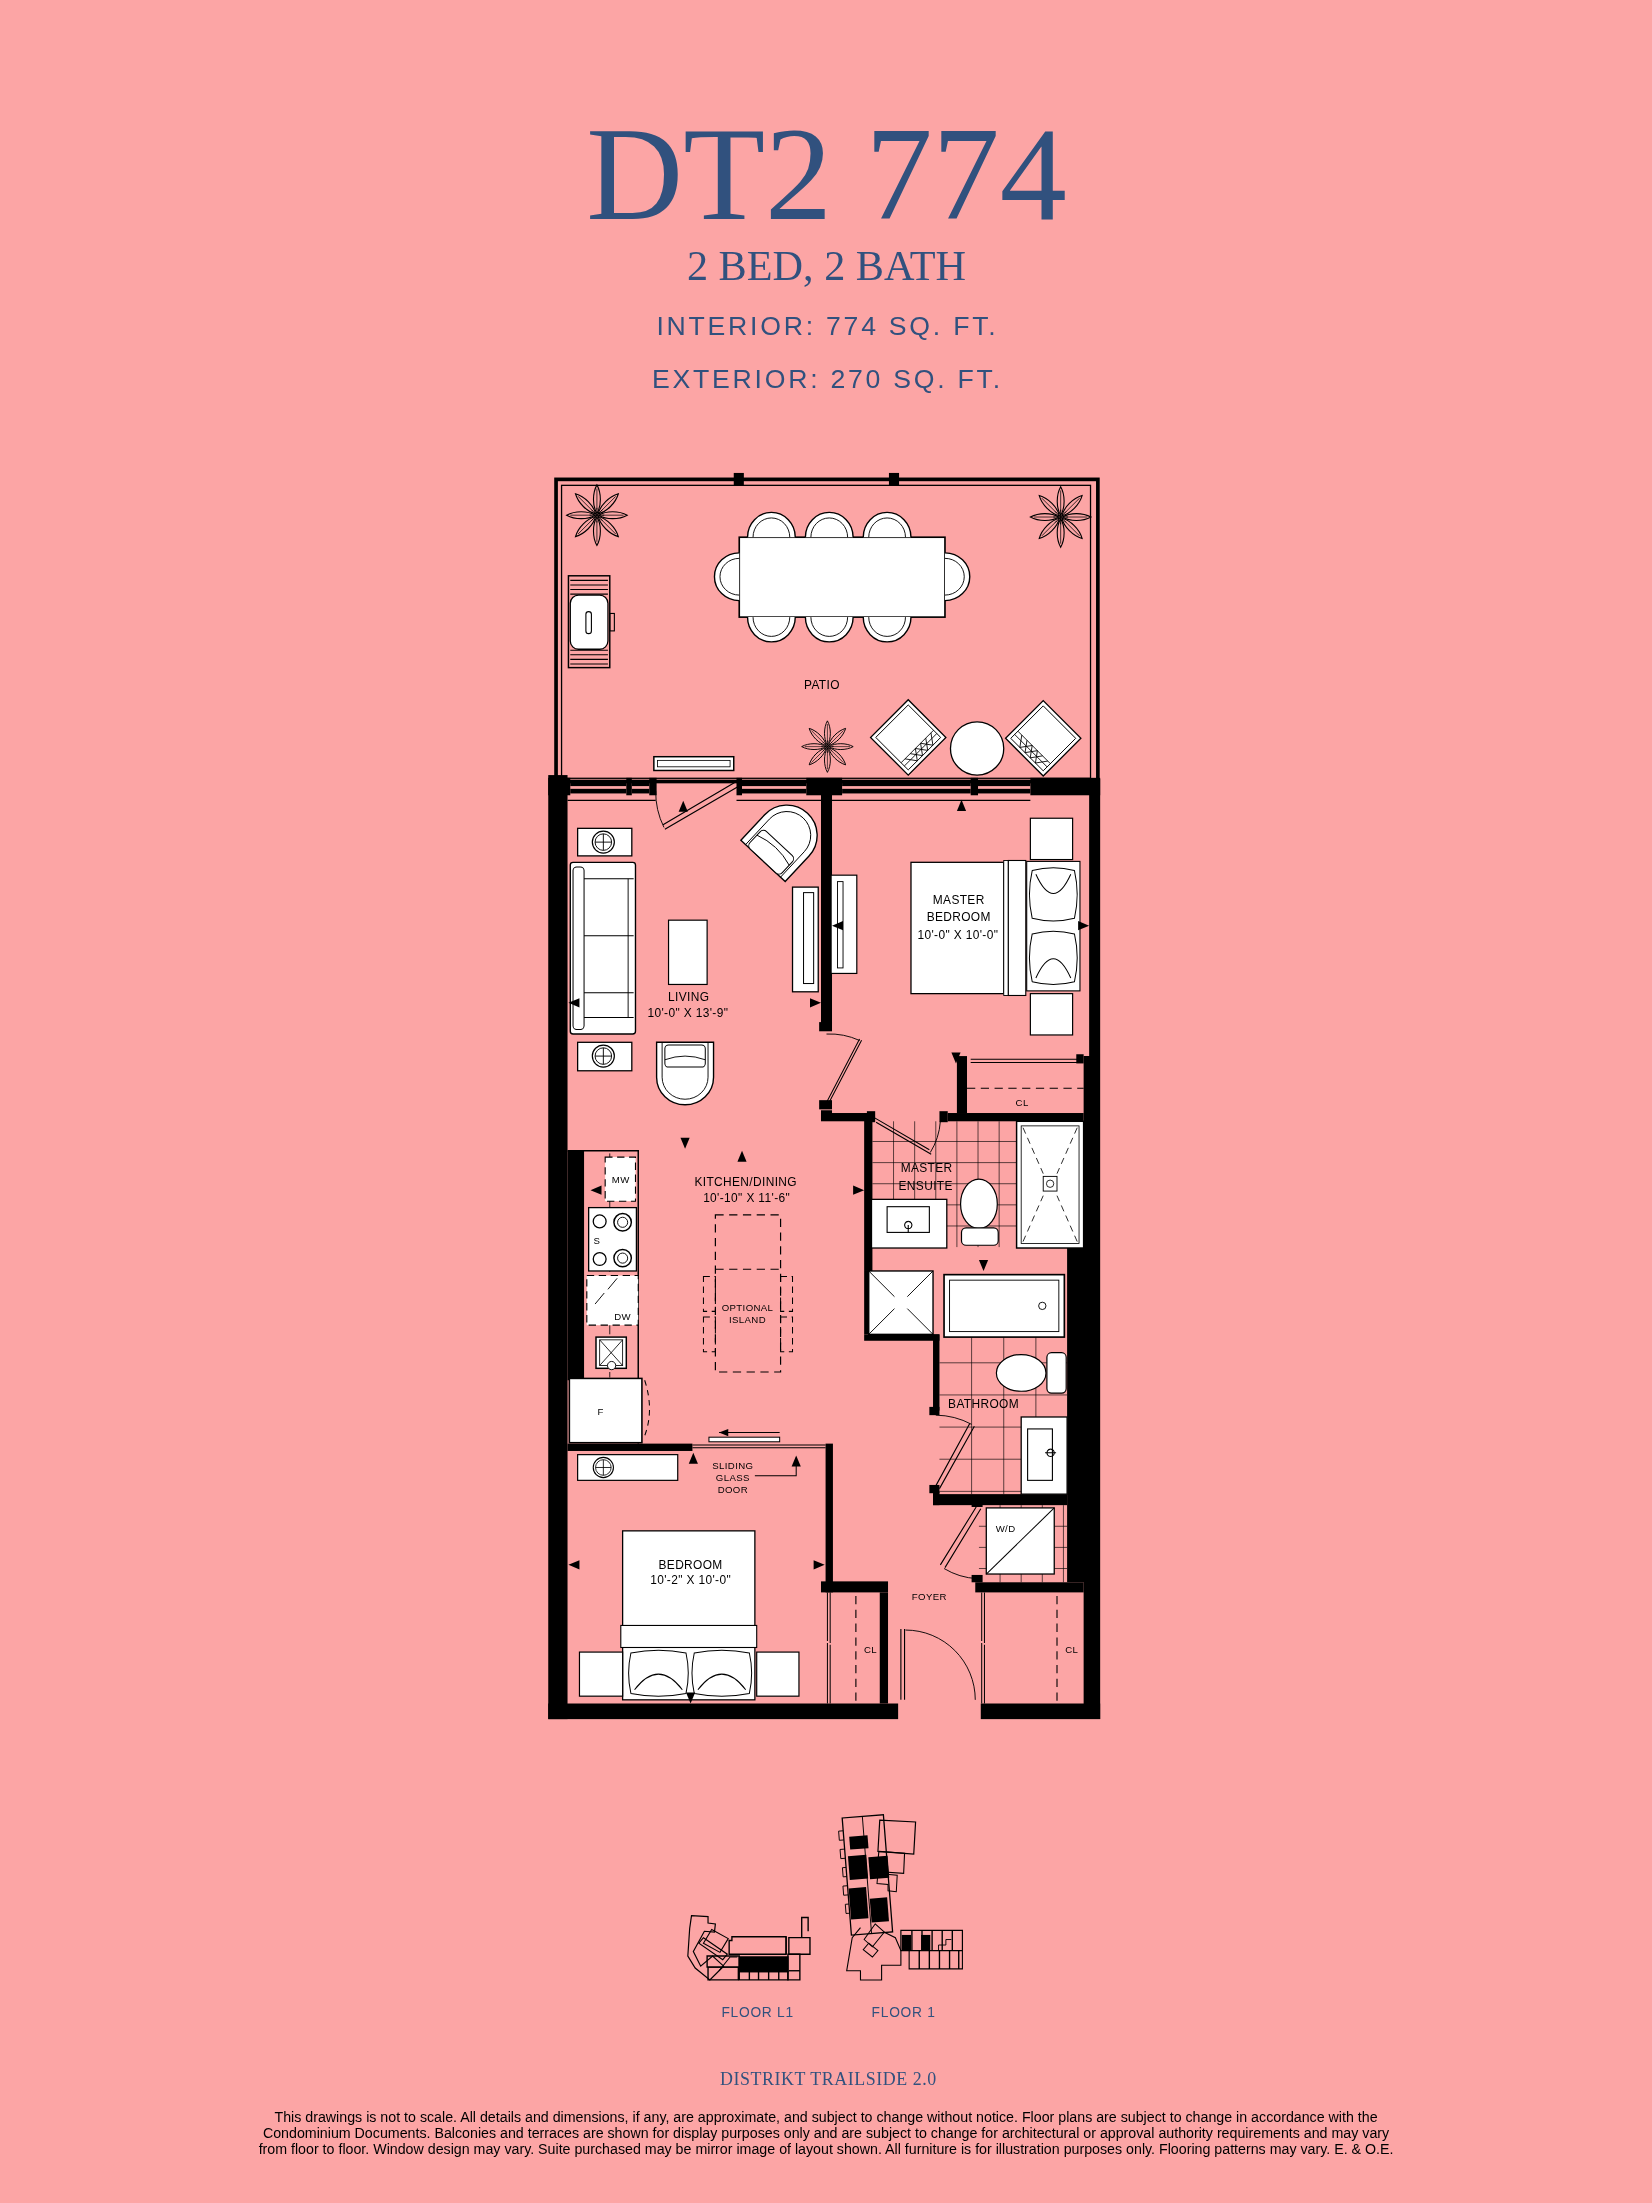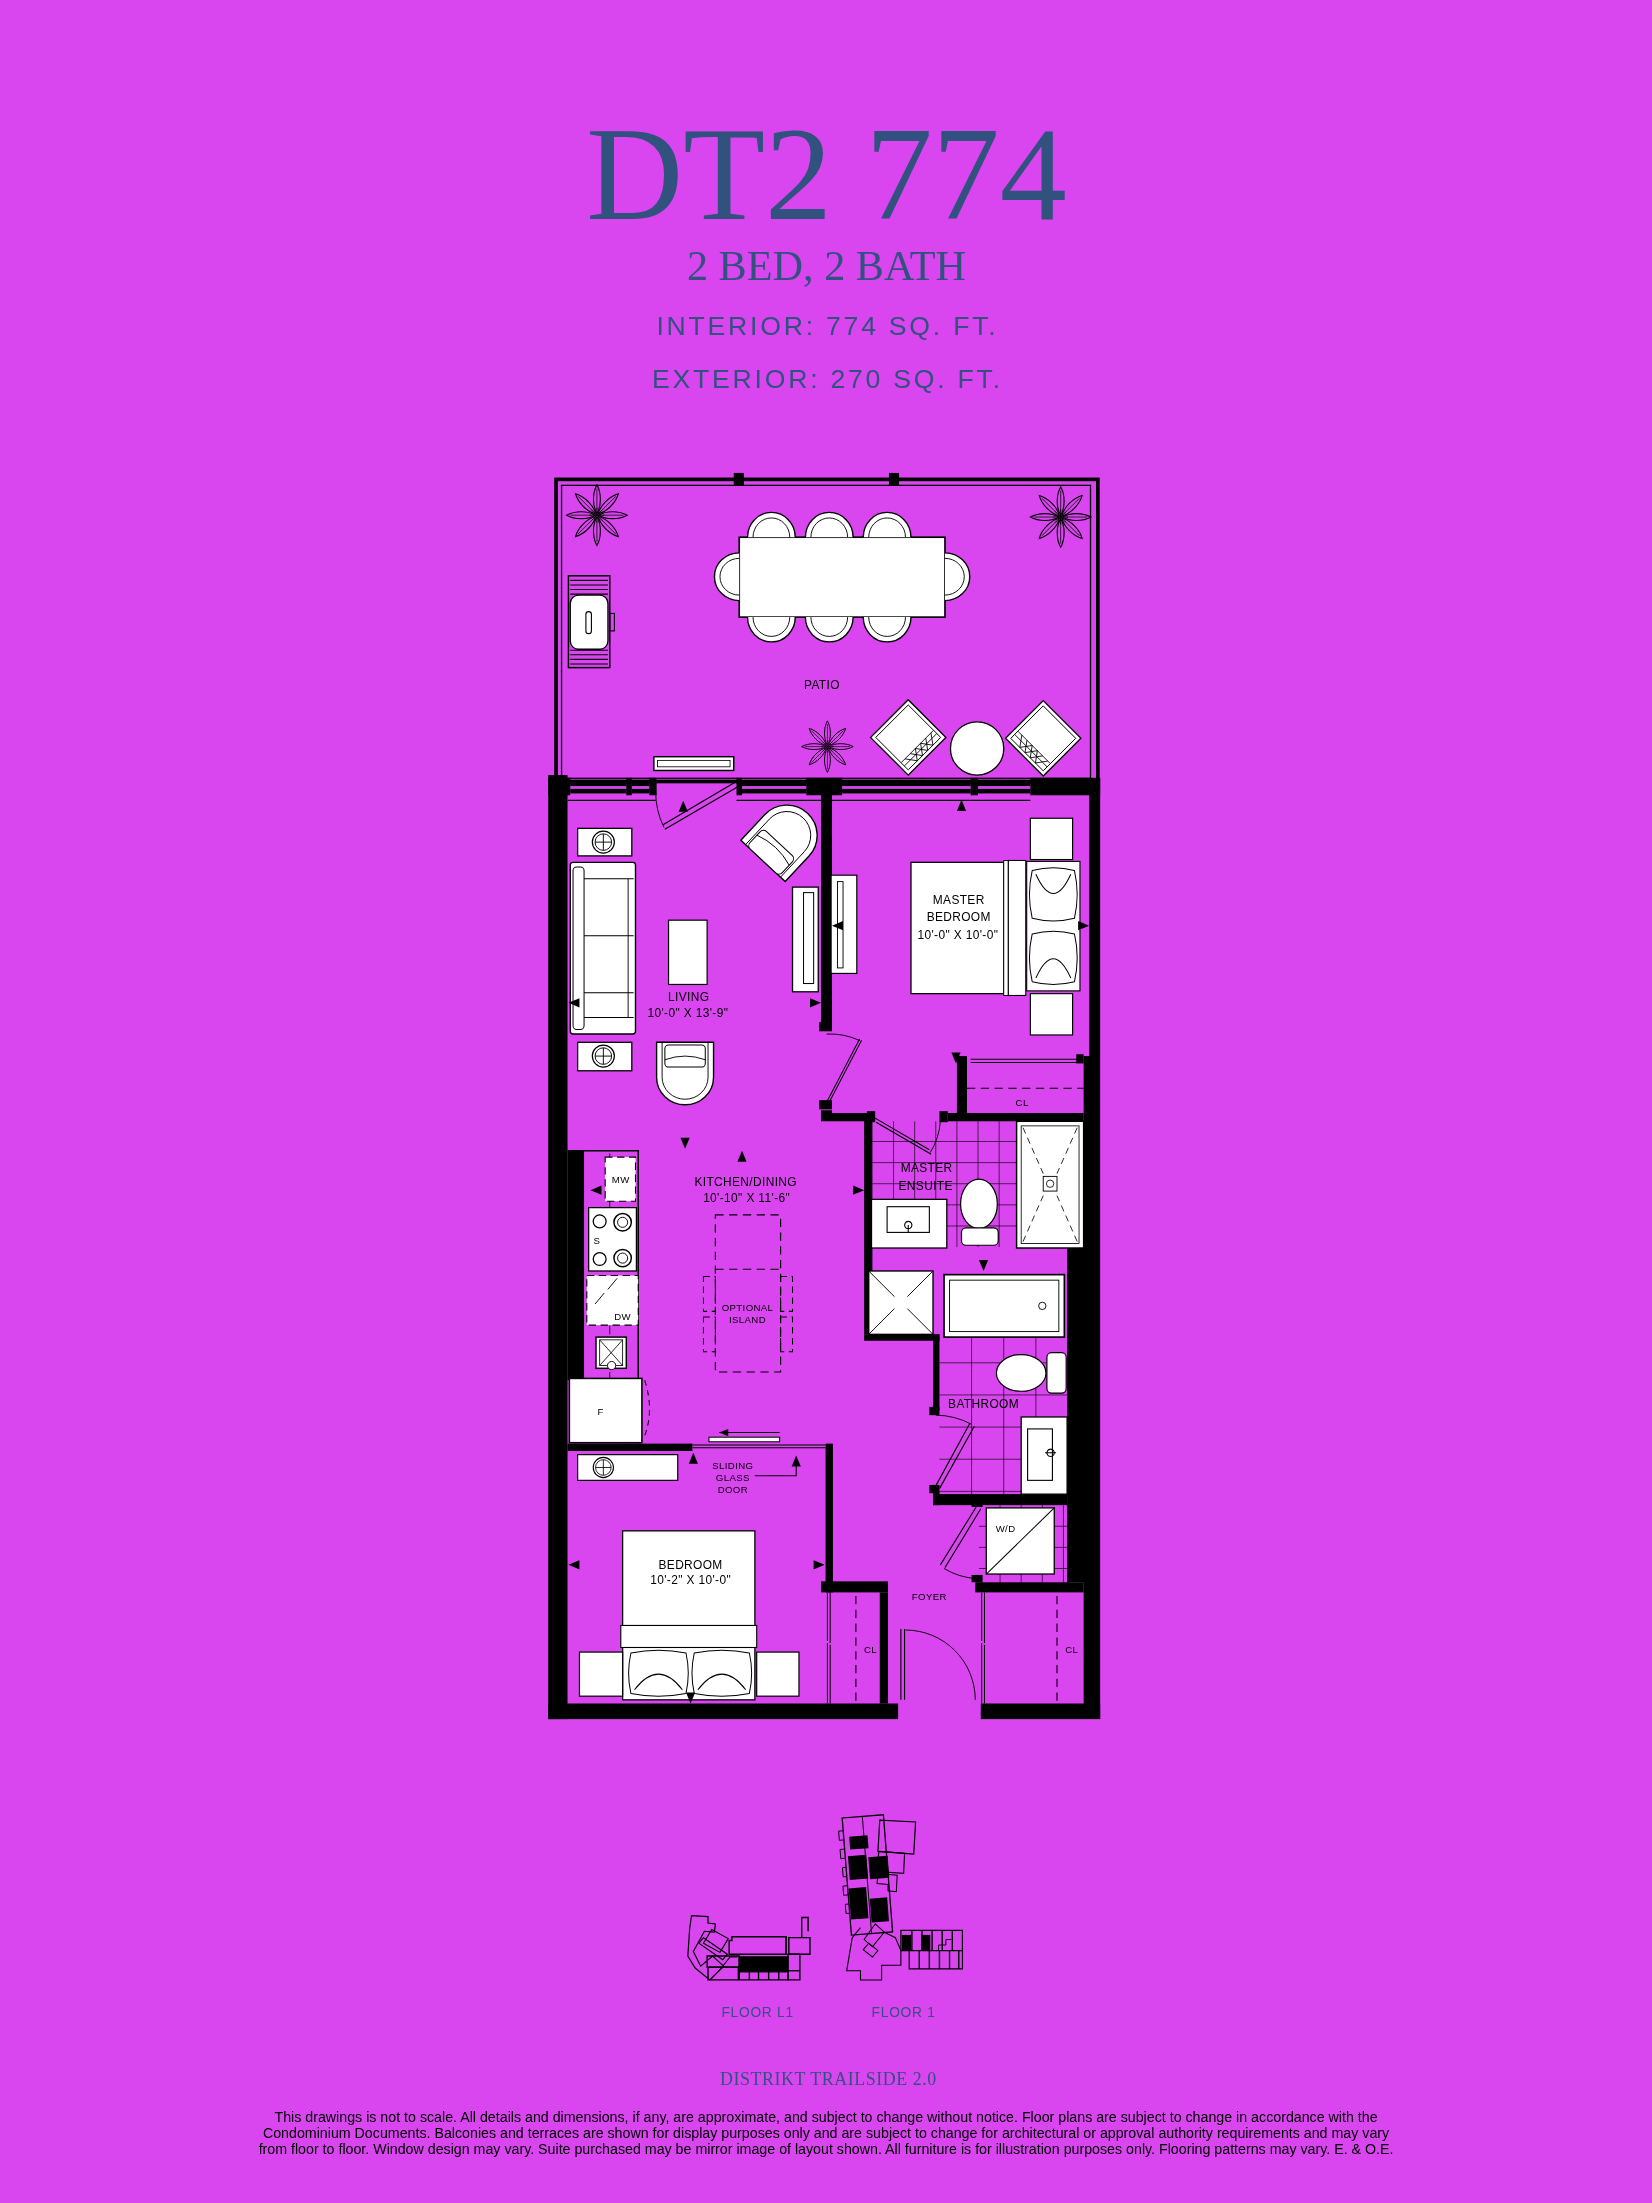--- a/index.html
+++ b/index.html
@@ -1,16 +1,16 @@
 <!DOCTYPE html>
 <html style="font-size:14.7px"><head>
 <meta charset="utf-8">
 <style>
   html,body{margin:0;padding:0;background:#fff;}
-  #page{position:relative;width:1653px;height:2204px;background:#d946ef;overflow:hidden;}
+  #page{position:relative;width:1653px;height:2204px;background:#fca5a5;overflow:hidden;}
   svg{position:absolute;top:0;left:0;}
   text{font-family:"Liberation Sans",sans-serif;fill:#000;}
   .ser{font-family:"Liberation Serif",serif;}
   .lbl{font-size:13px;letter-spacing:0.4px;}
   .tiny{font-size:10.5px;letter-spacing:0.4px;}
   .nvy{fill:#31517e;}
 </style>
 </head>
 <body>
 <div id="page">

